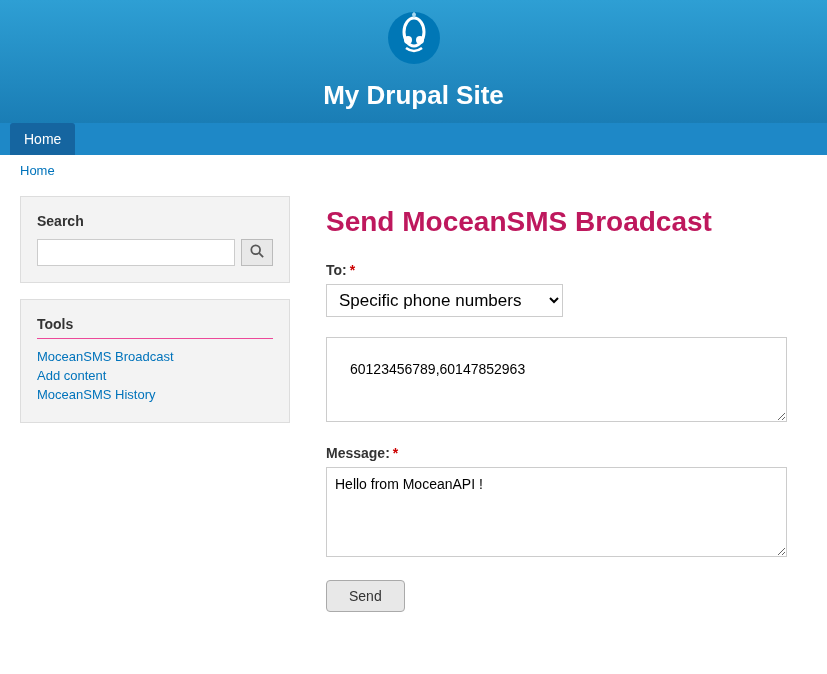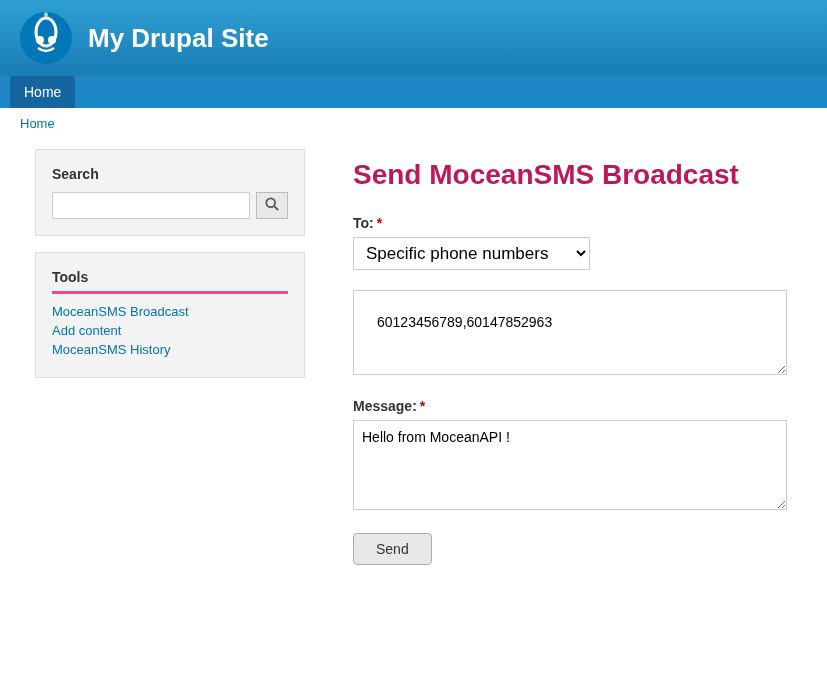--- a/index.html
+++ b/index.html
@@ -5,20 +5,21 @@
     * { box-sizing: border-box; margin: 0; padding: 0; }
     body { font-family: Arial, sans-serif; font-size: 14px; color: #333; background: #fff; }
 
     
     .header {
       background: linear-gradient(to bottom, #2e9fd4, #1a7db5);
       padding: 12px 20px;
       display: flex;
       align-items: center;
       gap: 16px;
+      flex-direction: column;
     }
     .drupal-logo {
       width: 52px;
       height: 52px;
     }
     .site-title {
       color: #fff;
       font-size: 26px;
       font-weight: bold;
     }
@@ -45,22 +46,21 @@
     }
     .breadcrumb a {
       color: #0073bb;
       text-decoration: none;
     }
 
     
     .layout {
       display: flex;
       padding: 10px 20px;
-      gap: 28px;
-      margin-left: 15px;
+      gap: 16px;
     }
 
     
     .sidebar {
       width: 270px;
       flex-shrink: 0;
     }
     .sidebar-search {
       background: #f3f3f3;
       border: 1px solid #ddd;
@@ -96,21 +96,21 @@
     .sidebar-tools {
       background: #f3f3f3;
       border: 1px solid #ddd;
       padding: 16px;
     }
     .sidebar-tools h3 {
       font-size: 14px;
       font-weight: bold;
       margin-bottom: 10px;
       color: #333;
-      border-bottom: 3px solid #ec4899;
+      border-bottom: 1px solid #ec4899;
       padding-bottom: 6px;
     }
     .sidebar-tools a {
       display: block;
       color: #0073bb;
       text-decoration: none;
       font-size: 13px;
       margin-bottom: 4px;
     }
 

